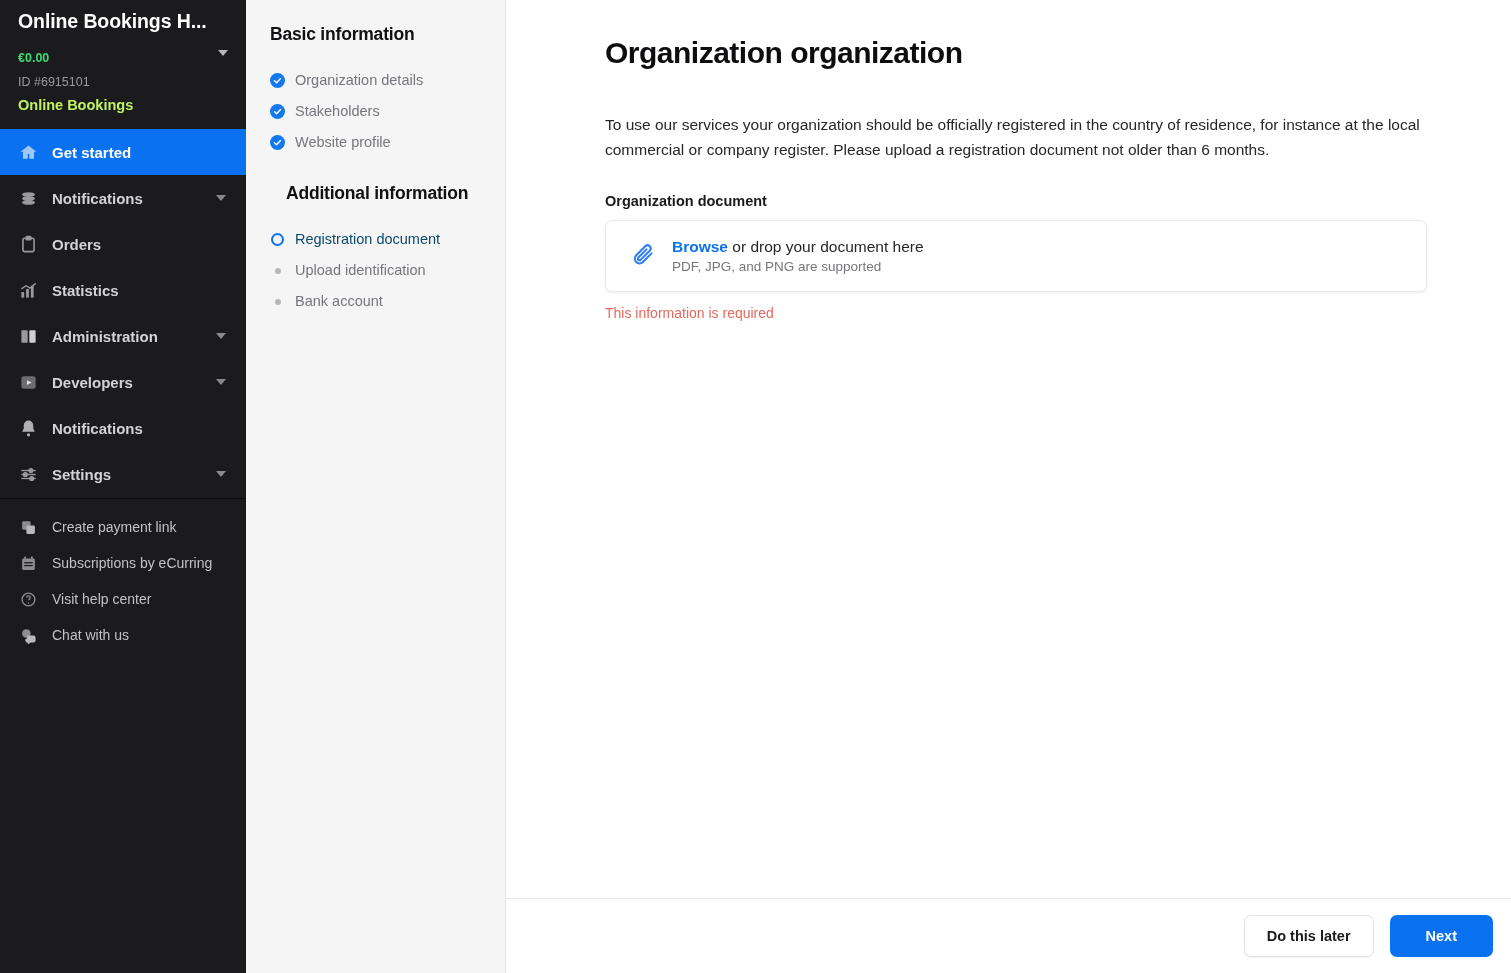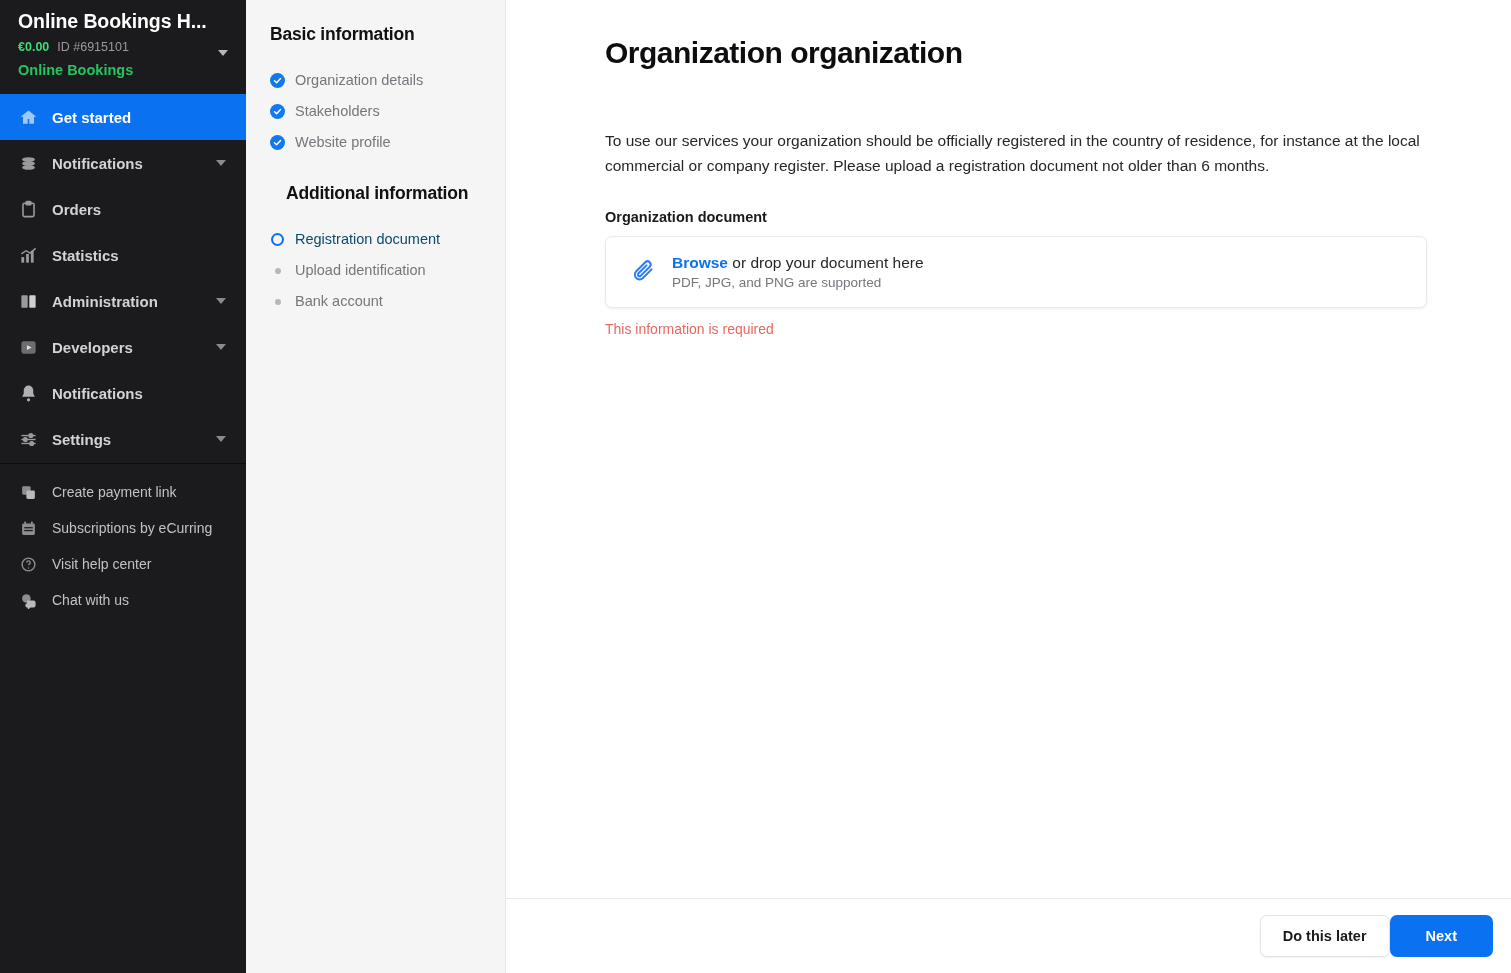--- a/index.html
+++ b/index.html
@@ -36,37 +36,38 @@
     color: #ffffff;
     letter-spacing: -0.1px;
     line-height: 26px;
     white-space: nowrap;
     overflow: hidden;
   }
   .org-meta {
     display: flex;
     align-items: baseline;
     gap: 8px;
-    margin-top: 5px;
+    margin-top: 16px;
     line-height: 16px;
+    flex-direction: column;
   }
   .org-balance {
     font-size: 12.5px;
     font-weight: bold;
     color: #3ddc74;
   }
   .org-id {
     font-size: 12.5px;
     color: #9a9a9e;
   }
   .org-sub {
     margin-top: 6px;
     font-size: 14.5px;
     font-weight: bold;
-    color: #22c55e;
+    color: #bef264;
     line-height: 19px;
   }
   .org-chevron {
     position: absolute;
     right: 18px;
     top: 50px;
     width: 0; height: 0;
     border-left: 5px solid transparent;
     border-right: 5px solid transparent;
     border-top: 6px solid #b8b8bb;
@@ -176,21 +177,21 @@
     overflow: hidden;
   }
   .page-title {
     font-size: 30px;
     font-weight: bold;
     color: #0d0d0f;
     letter-spacing: -0.5px;
     line-height: 38px;
   }
   .page-desc {
-    margin-top: 56px;
+    margin-top: 40px;
     font-size: 15.5px;
     line-height: 25px;
     color: #27272b;
     max-width: 830px;
   }
   .field-label {
     margin-top: 31px;
     font-size: 14.5px;
     font-weight: bold;
     color: #1a1a1d;
@@ -220,20 +221,21 @@
   }
 
   .footer {
     height: 75px;
     flex: 0 0 75px;
     border-top: 1px solid #e9e9ec;
     display: flex;
     align-items: center;
     justify-content: flex-end;
     padding-right: 18px;
+    gap: 16px;
     background: #ffffff;
   }
   .btn {
     height: 42px;
     border-radius: 7px;
     font-size: 14.5px;
     font-weight: bold;
     cursor: pointer;
     border: none;
     font-family: "Liberation Sans", sans-serif;

